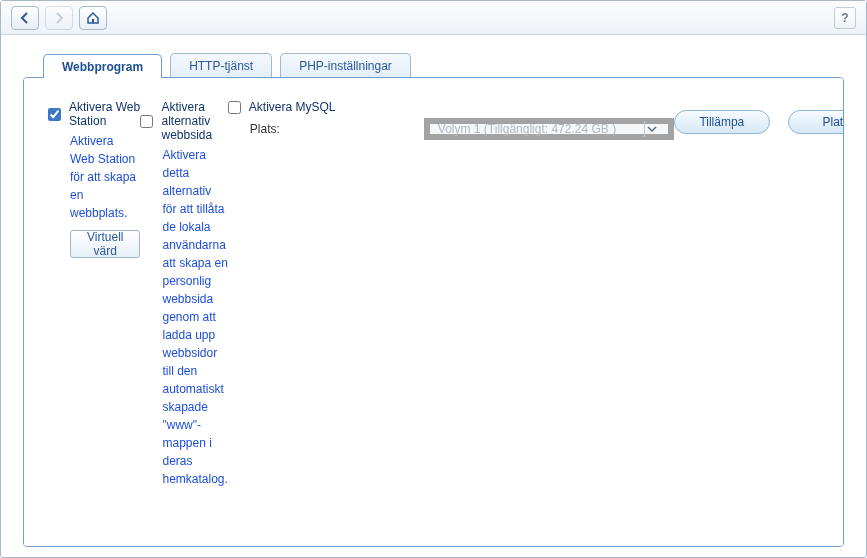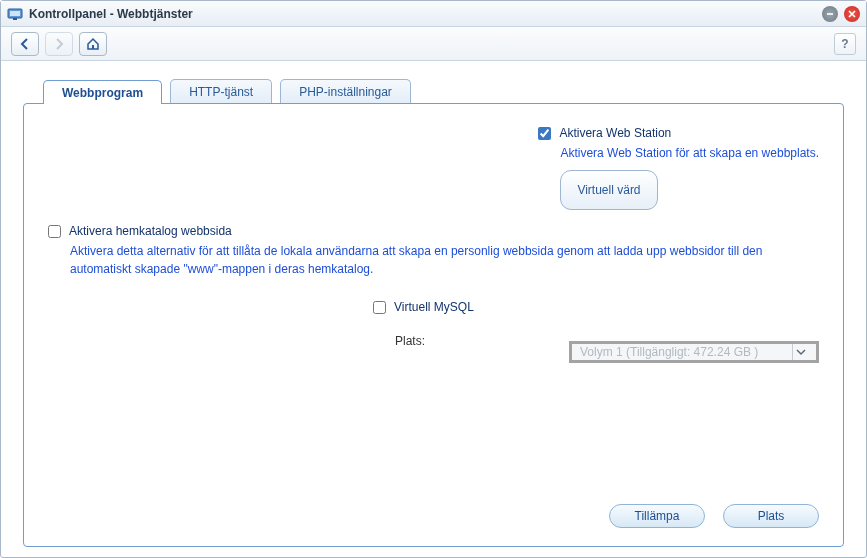--- a/index.html
+++ b/index.html
@@ -110,65 +110,63 @@
       color: #1e4f93;
       border-color: #6f9ed0;
       top: 1px;
     }
     .panel {
       flex: 1;
       border: 1px solid #6f9ed0;
       border-radius: 4px;
       background: #fff;
       padding: 22px 24px 18px 24px;
-      display: flex; flex-direction: column;
+      display: flex; flex-direction: row;
       overflow: auto;
-      align-items: flex-end;
     }
     .group { margin-bottom: 14px; }
     .row-check {
       display: flex; align-items: center; gap: 8px;
       color: #1c3a66; font-weight: normal;
       margin-bottom: 4px;
     }
     .row-check input[type="checkbox"] {
       width: 13px; height: 13px;
       accent-color: #3b78c4;
     }
     .desc {
       color: #1d4ed8;
       margin: 2px 0 8px 22px;
       line-height: 1.5;
     }
     .btn {
-      height: 40px;
+      height: 28px;
       padding: 0 16px;
       border: 1px solid #9db6d1;
-      border-radius: 11px;
+      border-radius: 3px;
       background: linear-gradient(#ffffff,#e7eff8);
       color: #2a5a9a;
       cursor: pointer;
       display: inline-flex; align-items: center; justify-content: center;
       font: inherit;
     }
     .btn.sub { margin-left: 22px; }
     .field-row {
       display: flex; align-items: center; gap: 24px;
       margin-left: 22px;
     }
     .field-label { width: 150px; color: #333; }
     .select {
       width: 250px; height: 22px;
-      border: 3px solid #a3a3a3;
+      border: 6px solid #a3a3a3;
       background: #fafcfe;
       color: #9aa6b2;
       display: flex; align-items: center; justify-content: space-between;
       padding: 0 8px 0 8px;
       cursor: pointer;
-      margin-top: 23px;
     }
     .select .chev {
       width: 16px; height: 16px; border-left: 1px solid #c2ccd6;
       display: inline-flex; align-items: center; justify-content: center;
       color: #5a6a7a;
     }
     .select.disabled { background:#f4f6f8; color:#b0bac4; cursor: default; }
     .panel-spacer { flex: 1; }
     .footer {
       display: flex; justify-content: flex-end; gap: 18px;
@@ -183,40 +181,20 @@
       color: #1e4f93;
     }
     svg { display: block; }
     .chk-label { color:#12336b; }
   </style>
 </head>
 <body>
 
 <div class="window">
 
-  <div class="titlebar">
-    <span class="app-icon">
-      <svg width="16" height="16" viewBox="0 0 16 16">
-        <rect x="1" y="3" width="14" height="9" rx="1" fill="#5d9ad6" stroke="#2a5a9a"></rect>
-        <rect x="3" y="5" width="10" height="5" fill="#cfe4f7"></rect>
-        <rect x="6" y="12" width="4" height="2" fill="#2a5a9a"></rect>
-      </svg>
-    </span>
-    <span class="title">Kontrollpanel - Webbtjänster</span>
-    <span class="tb-btn tb-min">
-      <svg width="8" height="8" viewBox="0 0 8 8">
-          <rect x="1" y="3.2" width="6" height="1.6" fill="#fff"></rect>
-        </svg>
-    </span>
-    <span class="tb-btn tb-close">
-      <svg width="8" height="8" viewBox="0 0 8 8">
-          <path d="M1 1 L7 7 M7 1 L1 7" stroke="#fff" stroke-width="1.6"></path>
-        </svg>
-    </span>
-  </div>
 
   <div class="toolbar">
     <span class="nav-btn" title="Tillbaka">
       <svg width="12" height="12" viewBox="0 0 12 12">
           <path d="M8 1 L3 6 L8 11" fill="none" stroke="#2a5a9a" stroke-width="2"></path>
         </svg>
     </span>
     <span class="nav-btn disabled" title="Framåt">
       <svg width="12" height="12" viewBox="0 0 12 12">
           <path d="M4 1 L9 6 L4 11" fill="none" stroke="#8899aa" stroke-width="2"></path>
@@ -253,29 +231,29 @@
           <input type="checkbox" checked="" style="">
           <span class="chk-label">Aktivera Web Station</span>
         </label>
         <div class="desc">Aktivera Web Station för att skapa en webbplats.</div>
         <button class="btn sub">Virtuell värd</button>
       </div>
 
       <div class="group">
         <label class="row-check">
           <input type="checkbox" style="">
-          <span class="chk-label">Aktivera hemkatalog webbsida</span>
+          <span class="chk-label">Aktivera alternativ webbsida</span>
         </label>
         <div class="desc">Aktivera detta alternativ för att tillåta de lokala användarna att skapa en personlig webbsida genom att ladda upp webbsidor till den automatiskt skapade "www"-mappen i deras hemkatalog.</div>
       </div>
 
       <div class="group">
         <label class="row-check">
           <input type="checkbox" style="">
-          <span class="chk-label">Virtuell MySQL</span>
+          <span class="chk-label">Aktivera MySQL</span>
         </label>
         <div class="field-row">
           <span class="field-label">Plats:</span>
           <div class="select disabled">
             <span>Volym 1 (Tillgängligt: 472.24 GB )</span>
             <span class="chev">
               <svg width="10" height="10" viewBox="0 0 10 10">
                   <path d="M1 3 L5 7 L9 3" fill="none" stroke="#5a6a7a" stroke-width="1.5"></path>
                 </svg>
             </span>

